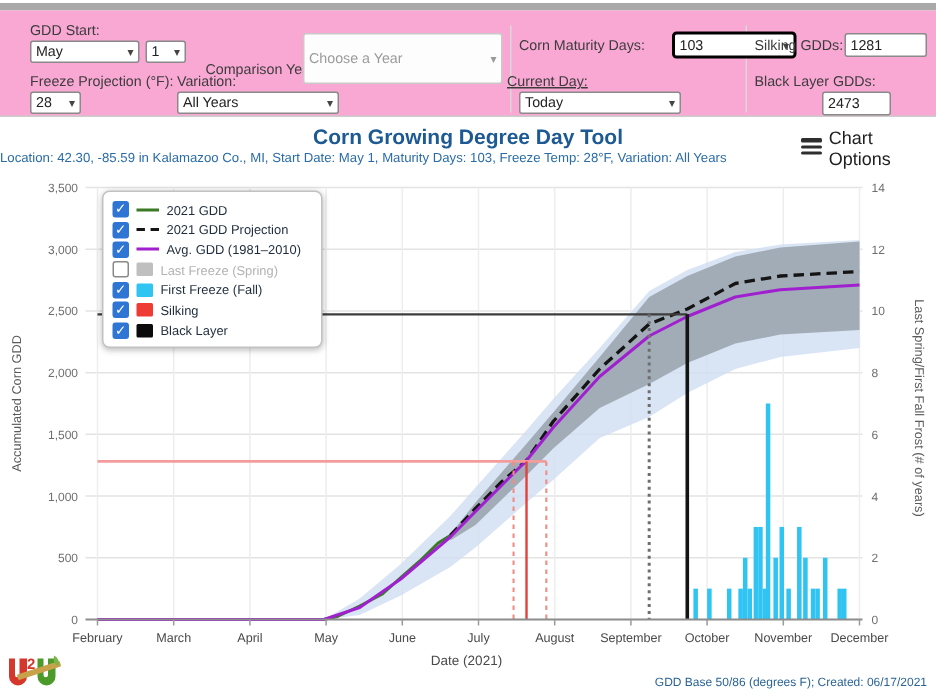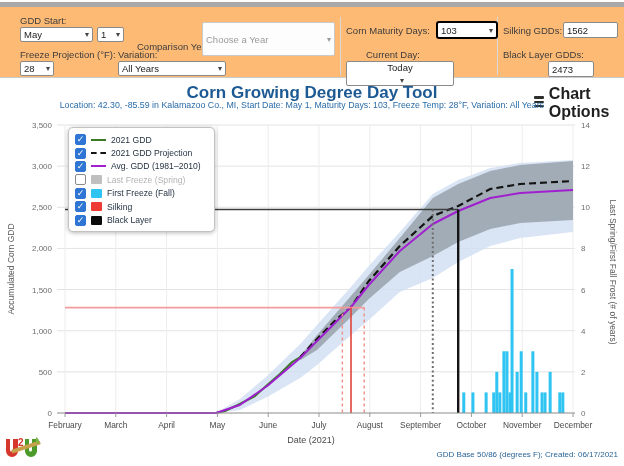--- a/index.html
+++ b/index.html
@@ -1,37 +1,37 @@
 <!DOCTYPE html>
 <html><head>
 <meta charset="utf-8">
 <style>
   html,body{margin:0;padding:0;}
   body{width:624px;height:466px;position:relative;background:#fff;overflow:hidden;
        font-family:"Liberation Sans",sans-serif;-webkit-font-smoothing:antialiased;}
   .abs{position:absolute;}
   
   #topstrip{left:0;top:2px;width:624px;height:5px;background:#a9a9a9;}
-  #panel{left:0;top:7px;width:624px;height:70px;background:#fdba74;border-bottom:1px solid #cccccc;}
+  #panel{left:0;top:7px;width:624px;height:70px;background:#f9a8d4;border-bottom:1px solid #cccccc;}
   .vdiv{position:absolute;top:10px;height:58px;width:1px;background:#d9d9d9;}
   .lbl{position:absolute;font-size:9.5px;color:#3c3c3c;white-space:nowrap;}
   .sel,.inp,.combo{position:absolute;background:#fff;border:1px solid #8a8a8a;border-radius:2px;
        font-size:9.5px;color:#222;display:flex;align-items:center;box-sizing:border-box;padding:0 3px;}
   .sel{justify-content:space-between;}
   .sel .chev{color:#444;font-size:8px;margin-left:4px;}
   .combo{color:#9a9a9a;border:1px solid #c9c9c9;background:#fdfdfd;justify-content:space-between;}
   .combo .chev{color:#999;font-size:8px;}
   .focused{border:2px solid #000;border-radius:3px;}
   
-  #page-title{left:0;top:83px;width:624px;text-align:center;font-size:17px;font-weight:600;color:#1d5a93;}
+  #page-title{left:0;top:83px;width:624px;text-align:center;font-size:14px;font-weight:600;color:#1d5a93;}
   #chart-options{left:534px;top:85px;display:flex;align-items:center;cursor:pointer;}
   #hamburger{width:14px;margin-right:5px;}
   #hamburger div{height:2.2px;background:#2e2e2e;margin:0 0 2.2px 0;border-radius:1px;}
-  #chart-options span{font-size:16px;font-weight:700;color:#1f1f1f;}
-  #subtitle{left:0;top:100px;width:544px;text-align:right;font-size:8.8px;color:#2a6ca8;}
+  #chart-options span{font-size:12px;font-weight:400;color:#1f1f1f;}
+  #subtitle{left:0;top:100px;width:624px;text-align:left;font-size:8.8px;color:#2a6ca8;}
   
   #legend{left:68px;top:127px;width:147px;background:#fff;border:1px solid #c2c2c2;border-radius:5px;
           box-shadow:0 1px 4px rgba(0,0,0,.28);padding:5px 6px 4px 6px;box-sizing:border-box;z-index:5;}
   .legend-row{display:flex;align-items:center;height:13.4px;}
   .cbx{width:11px;height:11px;border-radius:2px;box-sizing:border-box;margin-right:5px;flex:0 0 auto;
        display:flex;align-items:center;justify-content:center;font-size:9px;line-height:1;}
   .cbx.on{background:#2e75d4;color:#fff;border:1px solid #2e75d4;}
   .cbx.off{background:#fff;border:1px solid #8a8a8a;color:transparent;}
   .swatch{margin-right:5px;flex:0 0 auto;}
   .legend-label{font-size:8.6px;color:#1f2d3d;white-space:nowrap;}
@@ -58,44 +58,44 @@
     <span class="chev">▾</span>
   </div>
 
   <div class="lbl" style="left:118px;top:34px;margin-left:19px;">Comparison Years:</div>
   <div class="combo" style="left:202px;top:15px;width:133px;height:34px;">
     <span>Choose a Year</span>
     <span class="chev">▾</span>
   </div>
 
   <div class="lbl" style="left:346px;top:18px;">Corn Maturity Days:</div>
-  <div class="sel focused" style="left:436px;top:14px;width:62px;height:18px;">
+  <div class="sel focused" style="left:448px;top:14px;width:83px;height:18px;">
     <span>103</span>
     <span class="chev">▾</span>
   </div>
 
   <div class="lbl" style="left:503px;top:18px;">Silking GDDs:</div>
   <div class="inp" style="left:563px;top:15px;width:55px;height:16px;">
-    <span>1562</span>
+    <span>1281</span>
   </div>
 
   <div class="lbl" style="left:20px;top:42px;">Freeze Projection (°F):</div>
   <div class="sel" style="left:20px;top:54px;width:34px;height:15px;text-align:center;">
     <span>28</span>
     <span class="chev">▾</span>
   </div>
 
   <div class="lbl" style="left:118px;top:42px;">Variation:</div>
   <div class="sel" style="left:118px;top:54px;width:108px;height:15px;">
     <span>All Years</span>
     <span class="chev">▾</span>
   </div>
 
-  <div class="lbl" style="left:366px;top:42px;">Current Day:</div>
-  <div class="sel" style="left:346px;top:54px;width:108px;height:25px;flex-direction:column;">
+  <div class="lbl" style="left:338px;top:42px;text-decoration:underline;">Current Day:</div>
+  <div class="sel" style="left:346px;top:54px;width:108px;height:15px;">
     <span>Today</span>
     <span class="chev">▾</span>
   </div>
 
   <div class="lbl" style="left:503px;top:42px;">Black Layer GDDs:</div>
   <div class="inp" style="left:503px;top:54px;width:46px;height:16px;margin-left:45px;">
     <span>2473</span>
   </div>
 </div>
 

